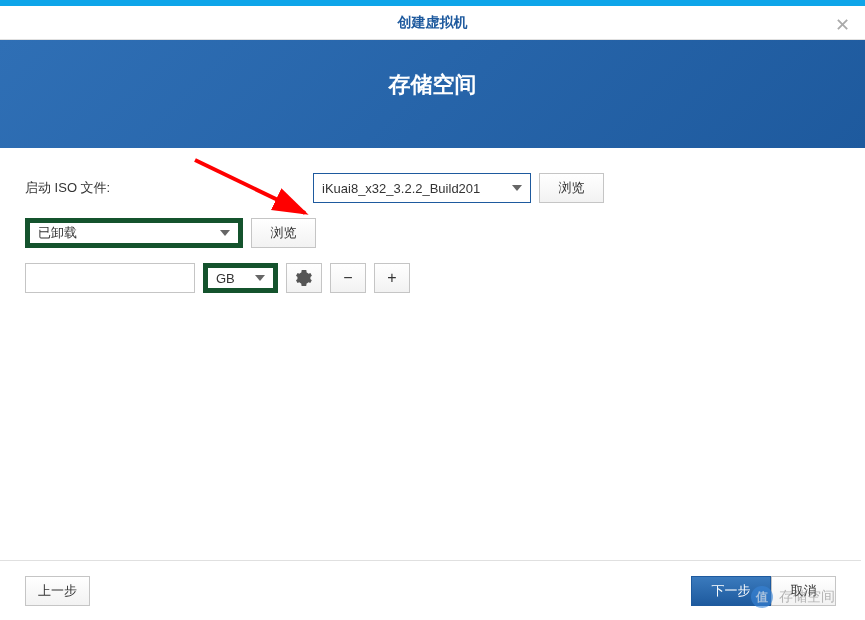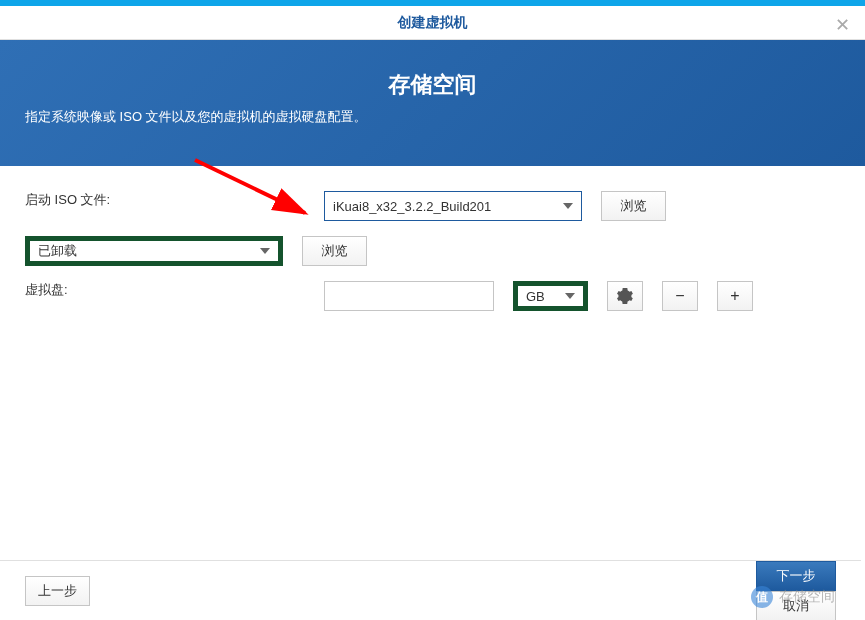--- a/index.html
+++ b/index.html
@@ -7,55 +7,54 @@
     
     .titlebar { height: 40px; background: #fff; border-top: 6px solid #0ea5e9; display: flex; align-items: center; justify-content: center; position: relative; border-bottom: 1px solid #e0e0e0; }
     .titlebar-title { color: #1e5a9e; font-weight: bold; font-size: 14px; }
     .close-x { position: absolute; right: 15px; top: 8px; font-size: 18px; color: #aaa; cursor: pointer; }
     
     .banner { background: linear-gradient(135deg, #2f6fb5 0%, #1e5a9e 100%); padding: 30px 25px 40px; color: #fff; }
     .banner-title { font-size: 22px; font-weight: bold; margin-bottom: 8px; text-align: center; }
     .banner-desc { font-size: 13px; }
     
     .form-area { padding: 25px 25px 0; }
-    .row { display: flex; margin-bottom: 15px; gap: 19px; }
+    .row { display: flex; align-items: center; margin-bottom: 15px; gap: 8px; }
     .label { width: 280px; color: #333; }
     
     .select { display: flex; align-items: center; justify-content: space-between; height: 30px; border: 5px solid #14532d; background: #fff; padding: 0 8px; cursor: pointer; }
     .select.highlighted { border: 1px solid #1e5a9e; }
-    .select.w250 { width: 258px; }
+    .select.w250 { width: 218px; }
     .caret { width: 0; height: 0; border-left: 5px solid transparent; border-right: 5px solid transparent; border-top: 6px solid #666; }
     
     .input { height: 30px; border: 1px solid #c5c5c5; background: #fff; padding: 0 8px; }
     .input.w170 { width: 170px; }
     .unit-select { width: 75px; }
     
     .btn { height: 30px; min-width: 65px; padding: 0 6px; border: 1px solid #c5c5c5; background: linear-gradient(#fff, #f2f2f2); cursor: pointer; display: inline-flex; align-items: center; justify-content: center; font-size: 13px; color: #333; }
     .btn.icon { min-width: 36px; width: 36px; padding: 0; font-size: 16px; }
     
     .arrow-overlay { position: absolute; top: 155px; left: 190px; pointer-events: none; }
     
     .footer { position: absolute; bottom: 0; left: 0; right: 4px; height: 60px; border-top: 1px solid #e0e0e0; display: flex; align-items: center; justify-content: space-between; padding: 0 25px; }
     .btn-primary { background: linear-gradient(#3a7abd, #1e5a9e); color: #fff; border: 1px solid #1e5a9e; min-width: 80px; }
-    .footer-right { display: flex; gap: 0; flex-direction: column; }
+    .footer-right { display: flex; gap: 0; }
     
     .watermark { position: absolute; bottom: 12px; right: 30px; display: flex; align-items: center; gap: 6px; opacity: 0.6; color: #888; font-size: 14px; pointer-events: none; }
     .wm-circle { width: 22px; height: 22px; border-radius: 50%; background: #3985d8; color: #fff; display: flex; align-items: center; justify-content: center; font-size: 12px; font-weight: bold; }
   </style>
 </head>
 <body>
 
 <div class="titlebar">
   <span class="titlebar-title">创建虚拟机</span>
   <span class="close-x">✕</span>
 </div>
 
 <div class="banner">
   <div class="banner-title">存储空间</div>
-  <div class="banner-desc">指定系统映像或 ISO 文件以及您的虚拟机的虚拟硬盘配置。</div>
 </div>
 
 <svg class="arrow-overlay" width="140" height="80">
   <defs>
       <marker id="ah" markerWidth="10" markerHeight="10" refX="8" refY="3" orient="auto">
         <polygon points="0 0, 9 3, 0 6" fill="#ff0000"></polygon>
       </marker>
     </defs>
   <line x1="5" y1="5" x2="115" y2="58" stroke="#ff0000" stroke-width="4" marker-end="url(#ah)"></line>
 </svg>
@@ -73,21 +72,20 @@
 
   <div class="row">
     <div class="select w250">
       <span>已卸载</span>
       <span class="caret"></span>
     </div>
     <button class="btn">浏览</button>
   </div>
 
   <div class="row">
-    <div class="label">虚拟盘:</div>
     <input class="input w170" value="" style="">
     <div class="select unit-select">
       <span>GB</span>
       <span class="caret"></span>
     </div>
     <button class="btn icon">
       <svg width="16" height="16" viewBox="0 0 16 16" fill="#555">
           <path d="M8 5a3 3 0 100 6 3 3 0 000-6zm6.5 3c0-.4 0-.8-.1-1.1l1.5-1.2-1.5-2.6-1.8.6c-.6-.5-1.2-.9-1.9-1.1L10.3 0H5.7l-.4 2.6c-.7.2-1.3.6-1.9 1.1l-1.8-.6L0 5.7l1.5 1.2c-.1.3-.1.7-.1 1.1s0 .8.1 1.1L0 10.3l1.5 2.6 1.8-.6c.6.5 1.2.9 1.9 1.1l.4 2.6h4.6l.4-2.6c.7-.2 1.3-.6 1.9-1.1l1.8.6 1.5-2.6-1.5-1.2c.1-.3.1-.7.1-1.1z"></path>
         </svg>
     </button>

